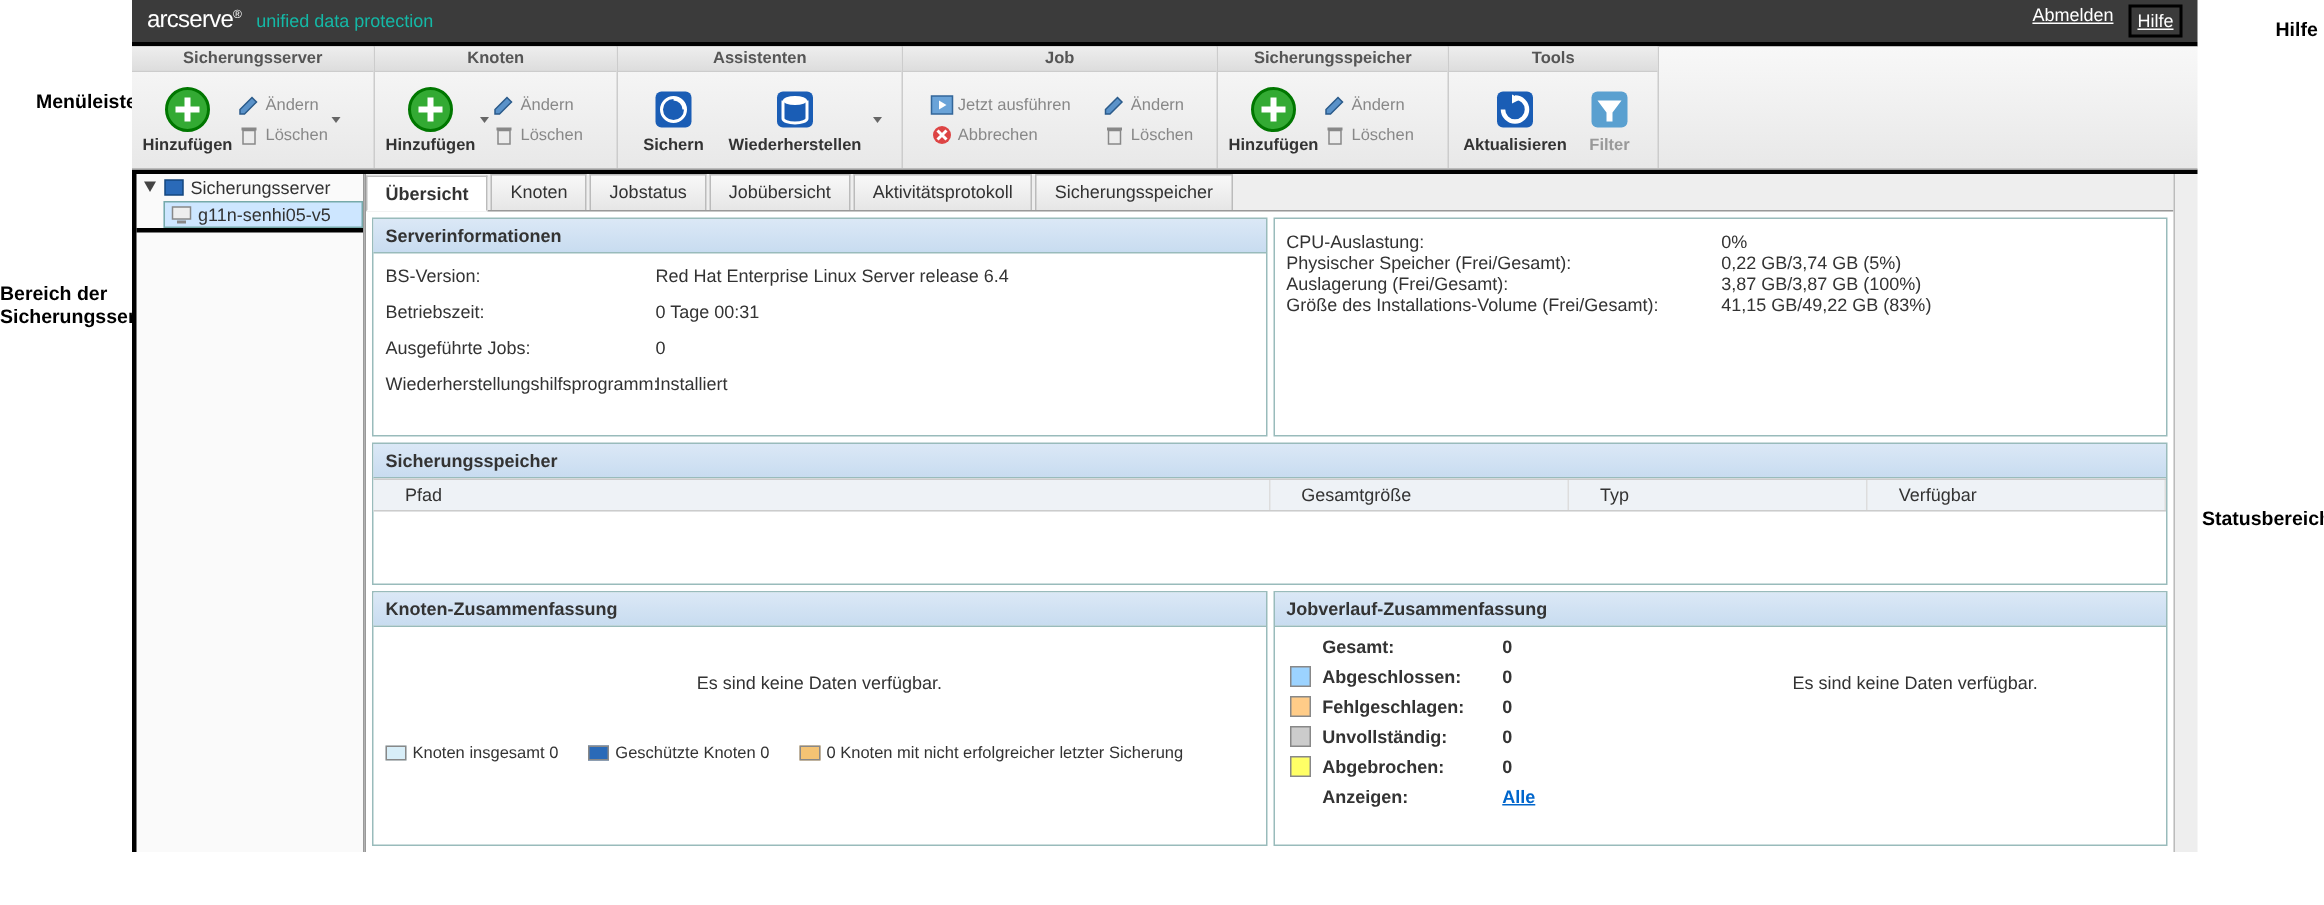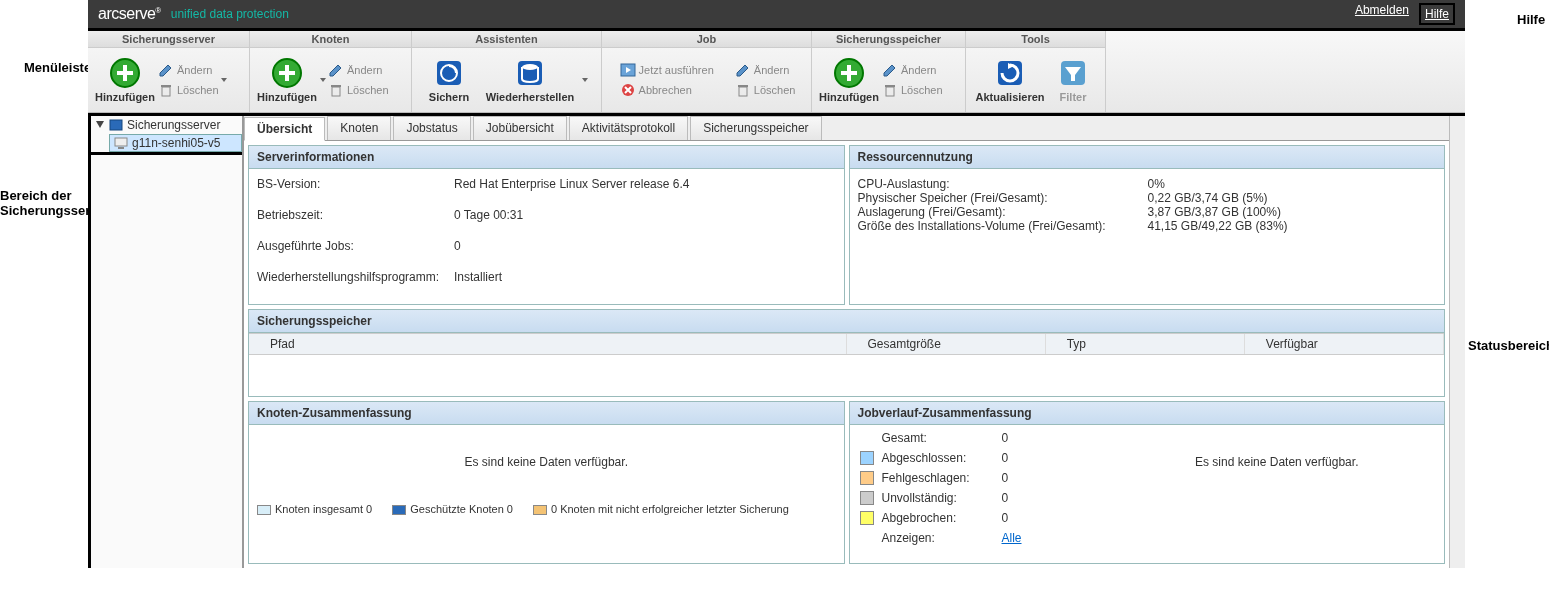--- a/index.html
+++ b/index.html
@@ -48,33 +48,33 @@
 
 .main { flex: 1; display: flex; flex-direction: column; border-left: 1px solid #999; }
 .tabs { display: flex; background: #eee; border-bottom: 1px solid #999; }
 .tab { padding: 4px 12px; border: 1px solid #bbb; border-bottom: none; background: linear-gradient(#f8f8f8,#e6e6e6); margin-right: 2px; font-size: 12px; cursor: pointer; }
 .tab.active { background: #fff; font-weight: bold; border-bottom: 1px solid #fff; position: relative; top: 1px; }
 
 .content { flex: 1; overflow-y: auto; padding: 4px; display: grid; grid-template-columns: 1fr 1fr; grid-template-rows: auto auto auto; gap: 4px; }
 .panel { border: 1px solid #9bb; }
 .panel-hd { background: linear-gradient(#dbe8f6,#c8dcf0); font-weight: bold; font-size: 12px; padding: 4px 8px; border-bottom: 1px solid #9bb; }
 .panel-body { padding: 8px; font-size: 12px; }
-.kv { display: grid; grid-template-columns: 180px 1fr; row-gap: 10px; gap: 17px; }
+.kv { display: grid; grid-template-columns: 180px 1fr; row-gap: 10px; }
 .kv2 { display: grid; grid-template-columns: 290px 1fr; }
 .wide { grid-column: 1 / span 2; }
 .colhd { background: #eef2f6; display: grid; grid-template-columns: 3fr 1fr 1fr 1fr; font-size: 12px; border-top:1px solid #ccc; border-bottom:1px solid #ccc;}
 .colhd div { padding: 3px 21px; border-right:1px solid #ddd;}
 .nodata { text-align: center; padding: 30px 0; color: #333; font-size: 12px; }
 .legend { display:flex; gap:20px; padding:4px 8px; font-size:11px; }
 .swatch { display:inline-block; width:14px; height:10px; border:1px solid #888; margin-right:4px; vertical-align:middle;}
 .job-stats { display:grid; grid-template-columns: 22px 120px 40px; row-gap:6px; align-items:center; padding:6px 10px;}
 .job-swatch { width:14px; height:14px; border:1px solid #888;}
 .job-row-link { color:#06c; text-decoration:underline; cursor:pointer;}
 .split-hist { display:flex; }
-.split-hist > div:first-child { width: 260px; }
+.split-hist > div:first-child { width: 260px; font-weight: bold; }
 .split-hist > div:last-child { flex:1; }
 
 .scrollbar { width: 16px; background: #eee; border-left:1px solid #bbb; }
 
 </style>
 </head>
 <body>
 
 <div class="page">
 
@@ -311,21 +311,20 @@
               <div>Betriebszeit:</div>
               <div>0 Tage 00:31</div>
               <div>Ausgeführte Jobs:</div>
               <div>0</div>
               <div>Wiederherstellungshilfsprogramm:</div>
               <div>Installiert</div>
             </div>
           </div>
 
           <div class="panel">
-            <div class="panel-hd">Ressourcennutzung</div>
             <div class="panel-body kv2">
               <div>CPU-Auslastung:</div>
               <div>0%</div>
               <div>Physischer Speicher (Frei/Gesamt):</div>
               <div>0,22 GB/3,74 GB (5%)</div>
               <div>Auslagerung (Frei/Gesamt):</div>
               <div>3,87 GB/3,87 GB (100%)</div>
               <div>Größe des Installations-Volume (Frei/Gesamt):</div>
               <div>41,15 GB/49,22 GB (83%)</div>
             </div>

